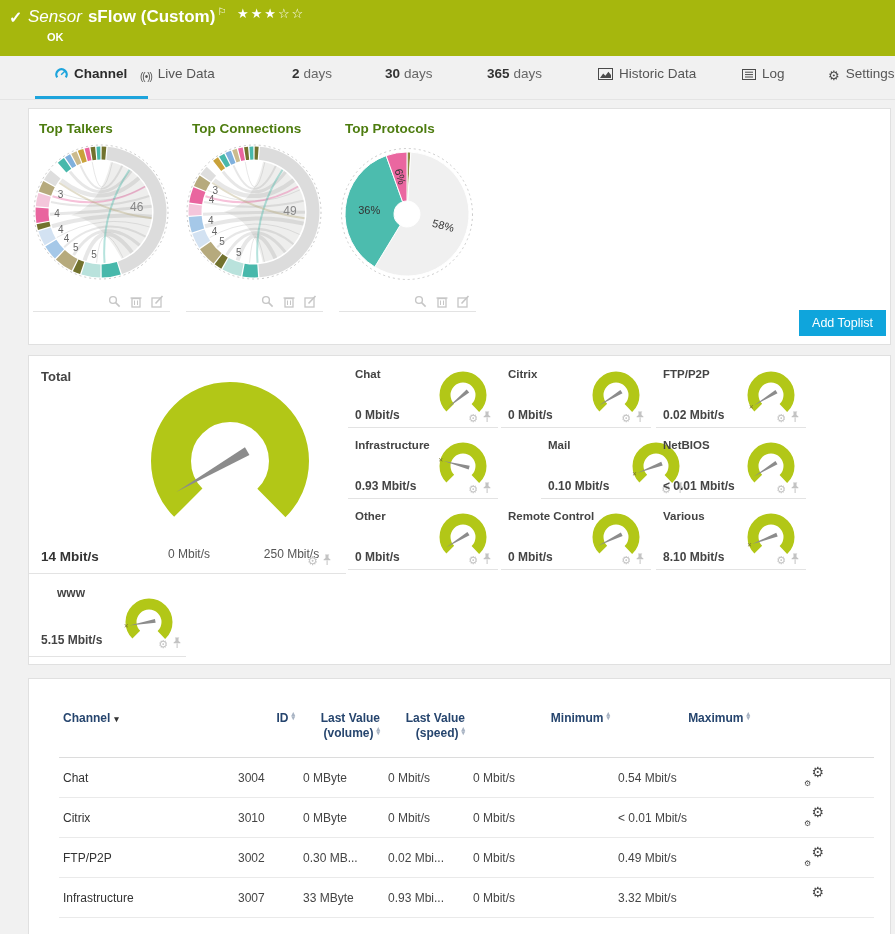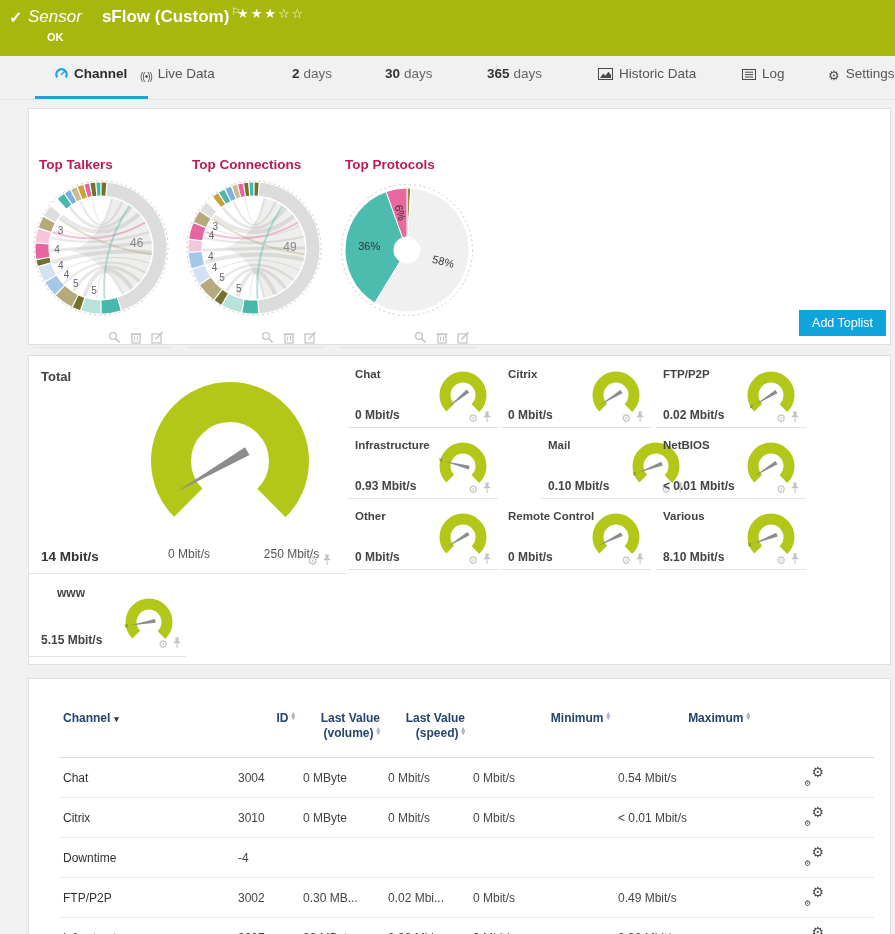--- a/index.html
+++ b/index.html
@@ -3,21 +3,21 @@
 <meta charset="utf-8">
 <style>
   * { margin:0; padding:0; box-sizing:border-box; }
   html,body { width:895px; height:934px; overflow:hidden; background:#f1f1f1;
     font-family:"Liberation Sans", sans-serif; position:relative; }
 
   
   .appheader { position:absolute; left:0; top:0; width:895px; height:56px; background:#a6b70d; color:#fff; }
   .appheader .check { position:absolute; left:9px; top:8px; font-size:16px; font-weight:bold; }
   .appheader .titleline { position:absolute; left:28px; top:6px; font-size:17px; white-space:nowrap; }
-  .appheader .kind { font-style:italic; font-weight:400; margin-right:20px;text-align:right; }
+  .appheader .kind { font-style:italic; font-weight:400; margin-right:6px;text-align:right; }
   .appheader .sname { font-weight:bold; }
   .appheader .flag { font-size:10px; vertical-align:super; margin-left:2px; }
   .appheader .stars { position:absolute; left:237px; top:6px; font-size:13px; letter-spacing:2px; }
   .appheader .okstatus { position:absolute; left:47px; top:31px; font-size:11px; font-weight:bold; }
 
   
   .tabbar { position:absolute; left:0; top:56px; width:895px; height:44px; border-bottom:1px solid #e4e4e4; }
   .tab { position:absolute; top:10px; font-size:13.5px; color:#555; cursor:pointer; white-space:nowrap; }
   .tab .ticon { margin-right:6px; vertical-align:-2px; display:inline-block; }
   .tab.active { color:#2b2b2b; font-weight:bold; }
@@ -27,21 +27,21 @@
   .livedata-glyph { font-size:10px; color:#555; letter-spacing:-1px; }
 
   
   .card { position:absolute; left:28px; width:863px; background:#fff; border:1px solid #e0e0e0; }
   #card-toplists { top:108px; height:237px; }
   #card-gauges  { top:355px; height:310px; }
   #card-table   { top:678px; height:300px; }
 
   
   .toplist { position:absolute; top:8px; width:137px; }
-  .toplist h3 { font-size:13.5px; color:#be185d; font-weight:bold; padding:4px 4px 2px 6px;margin-top:36px; }
+  .toplist h3 { font-size:13.5px; color:#4d7c0f; font-weight:bold; padding:4px 4px 2px 6px; }
   .tl-iconrow { text-align:right; padding:2px 6px 4px 0; border-bottom:1px solid #e3e3e3; height:20px; }
   .tl-iconrow .tli { display:inline-block; margin-left:9px; cursor:pointer; }
   .addbtn { position:absolute; right:4px; bottom:8px; background:#0fa5dc; color:#fff; border:none;
     font-family:"Liberation Sans",sans-serif; font-size:12.5px; padding:6px 13px; cursor:pointer; }
 
   
   .gauge-label { font-size:12px; color:#444; font-weight:bold; }
   #tile-total { position:absolute; left:0; top:8px; width:317px; height:210px; border-bottom:1px solid #e3e3e3; }
   #tile-total .gauge-label { position:absolute; left:12px; top:5px; font-size:13px; }
   #total-svg { position:absolute; left:116px; top:12px; }
@@ -459,29 +459,20 @@
         <tr>
           <td class="c-left">Citrix</td>
           <td>3010</td>
           <td>0 MByte</td>
           <td>0 Mbit/s</td>
           <td>0 Mbit/s</td>
           <td>&lt; 0.01 Mbit/s</td>
           <td class="c-set"><span class="gearset"><span class="g1">⚙</span><span class="g2">⚙</span></span></td>
         </tr>
         <tr>
-          <td class="c-left">Downtime</td>
-          <td>-4</td>
-          <td></td>
-          <td></td>
-          <td></td>
-          <td></td>
-          <td class="c-set"><span class="gearset"><span class="g1">⚙</span><span class="g2">⚙</span></span></td>
-        </tr>
-        <tr>
           <td class="c-left">FTP/P2P</td>
           <td>3002</td>
           <td>0.30 MB...</td>
           <td>0.02 Mbi...</td>
           <td>0 Mbit/s</td>
           <td>0.49 Mbit/s</td>
           <td class="c-set"><span class="gearset"><span class="g1">⚙</span><span class="g2">⚙</span></span></td>
         </tr>
         <tr>
           <td class="c-left">Infrastructure</td>

